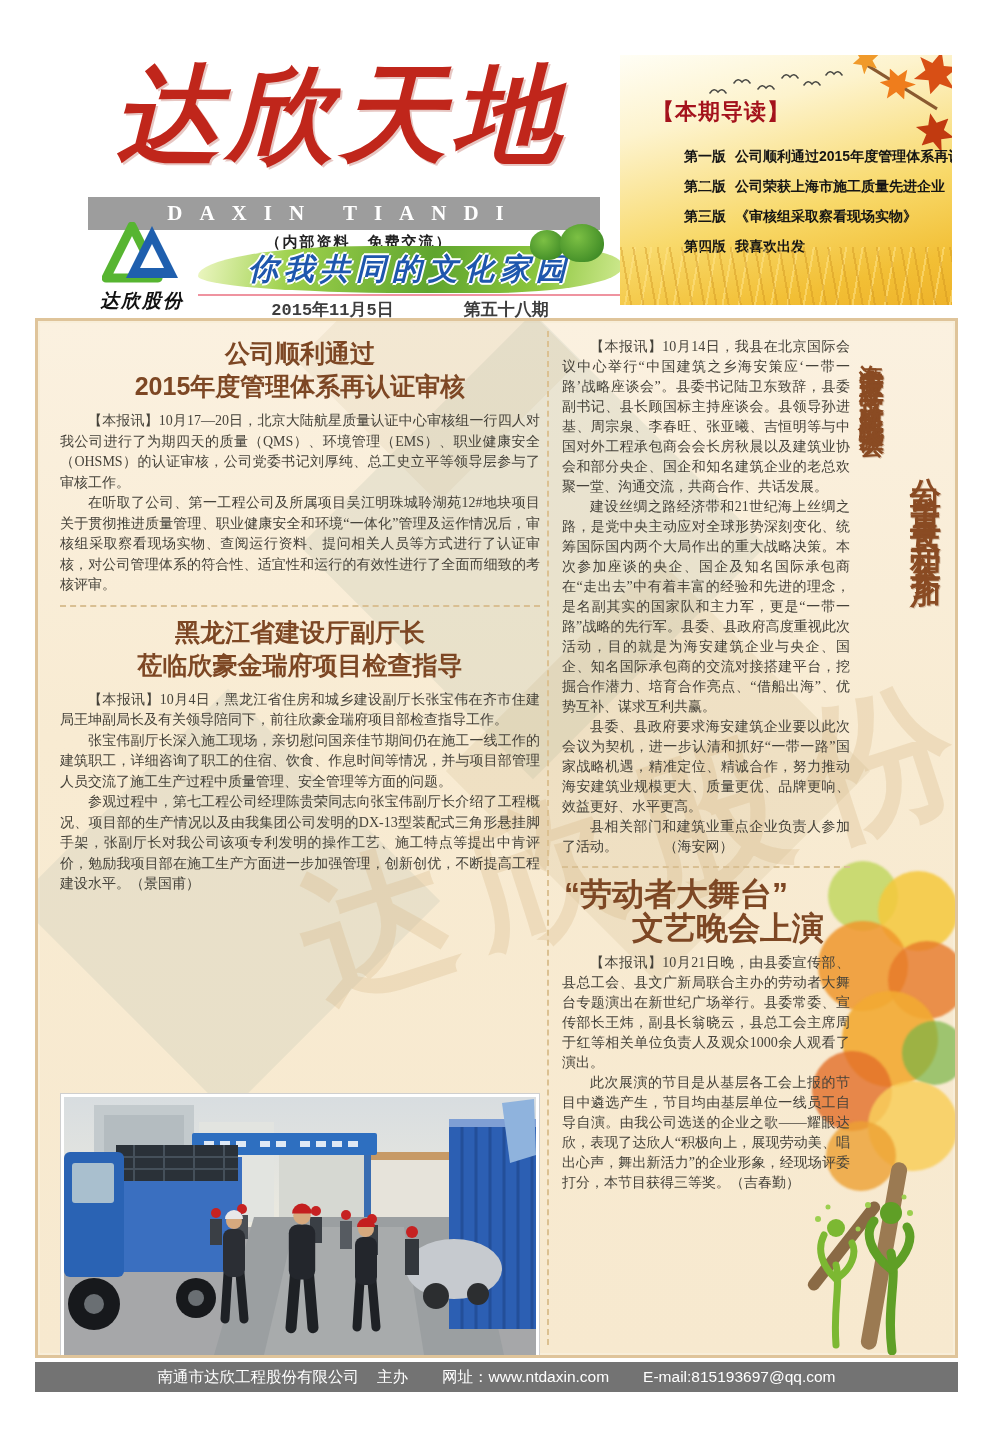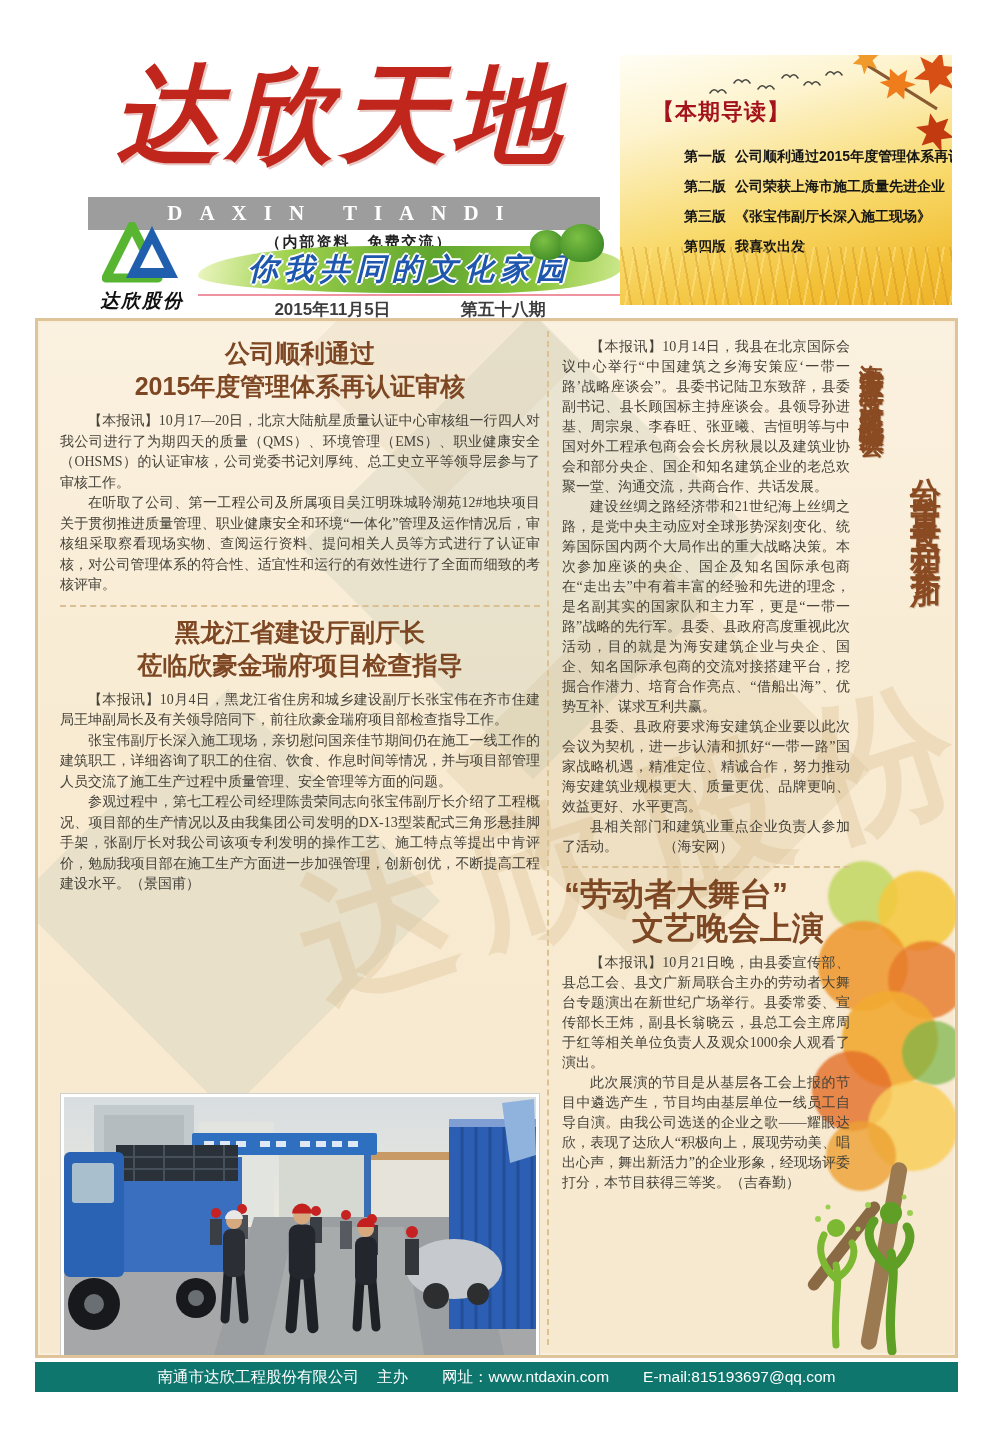--- a/index.html
+++ b/index.html
@@ -24,21 +24,21 @@
     background:linear-gradient(100deg,#eef7c4 0%,#9ed14c 22%,#5fa52e 55%,#8cc63e 80%,#cfe98f 100%);
     border-radius:45% 20% 35% 55% / 70% 45% 60% 40%;
     display:flex; align-items:center; justify-content:center; overflow:visible; }
   .banner-tree{ position:absolute; width:34px; height:30px; border-radius:50% 50% 45% 45%;
     background:radial-gradient(circle at 40% 35%,#7cc044,#2f7d1e); top:-16px; }
   .banner-tree.t1{ right:58px; } .banner-tree.t2{ right:18px; width:44px; height:38px; top:-22px; }
   .banner-slogan{ font-size:30px; font-weight:bold; font-style:italic; color:#1e57ad; letter-spacing:6px;
     text-shadow:-2px 0 #fff,2px 0 #fff,0 -2px #fff,0 2px #fff,1px 1px #fff,-1px -1px #fff; }
   .banner-underline{ position:absolute; left:198px; top:294px; width:424px; height:2px; background:#ef93a0; }
   .dateline{ position:absolute; left:198px; top:298px; width:424px; display:flex; justify-content:center; gap:70px;
-    font-family:Liberation Sans, sans-serif; font-size:17px; font-weight:bold; color:#3d3d3d; }
+    font-family:Liberation Mono, monospace; font-size:17px; font-weight:bold; color:#3d3d3d; }
 
   
   .digest{ position:absolute; left:620px; top:55px; width:332px; height:250px; overflow:hidden;
     background:linear-gradient(165deg,#fffef5 0%,#fdf3cd 25%,#f8d96a 60%,#f2bf35 85%,#eeb32a 100%); }
   .digest-title{ position:absolute; left:32px; top:42px; color:#a4121c; font-weight:bold; font-size:22px;
     letter-spacing:1px; font-family:"Liberation Sans","DejaVu Sans",sans-serif; }
   .digest-list{ position:absolute; left:16px; top:86px; right:6px;
     font-family:"Liberation Sans","DejaVu Sans",sans-serif; }
   .digest-item{ font-size:14px; font-weight:bold; color:#141414; line-height:30px; white-space:nowrap; }
   .digest-item .lbl{ margin-right:9px;margin-left:48px; }
@@ -93,21 +93,21 @@
 
   .tree{ position:absolute; left:780px; top:540px; width:150px; height:500px; z-index:1; }
   .blob{ position:absolute; border-radius:50%; filter:blur(1px); }
   .trunk{ position:absolute; left:58px; top:300px; width:16px; height:190px; background:#9b7a52;
     border-radius:8px; transform:rotate(10deg); }
   .branch2{ position:absolute; left:20px; top:330px; width:12px; height:110px; background:#8a6a45;
     border-radius:6px; transform:rotate(38deg); }
   .dancers{ position:absolute; left:768px; top:862px; width:112px; height:172px; z-index:2; }
 
   
-  .footer{ position:absolute; left:35px; top:1362px; width:923px; height:30px; background:#0f766e;
+  .footer{ position:absolute; left:35px; top:1362px; width:923px; height:30px; background:#737373;
     color:#fff; display:flex; align-items:center; justify-content:center; gap:34px;
     font-family:"Liberation Sans","DejaVu Sans",sans-serif; font-size:15.5px; }
   .footer .grp{ display:flex; gap:18px; }
 </style>
 </head>
 <body>
 
 <div id="page">
 
   <div class="mast-title">达欣天地</div>
@@ -152,21 +152,21 @@
     <span class="leaf l4"></span>
     <div class="digest-title">【本期导读】</div>
     <div class="digest-list">
       <div class="digest-item">
         <span class="lbl">第一版</span><span>公司顺利通过2015年度管理体系再认证</span>
       </div>
       <div class="digest-item">
         <span class="lbl">第二版</span><span>公司荣获上海市施工质量先进企业</span>
       </div>
       <div class="digest-item">
-        <span class="lbl">第三版</span><span>《张宝伟副厅长深入施工现场》</span>
+        <span class="lbl">第三版</span><span>《审核组采取察看现场实物》</span>
       </div>
       <div class="digest-item">
         <span class="lbl">第四版</span><span>我喜欢出发</span>
       </div>
     </div>
     <div class="wheat"></div>
   </div>
 
   <div class="content">
     <div class="wm-diamond wm-d1"></div>

